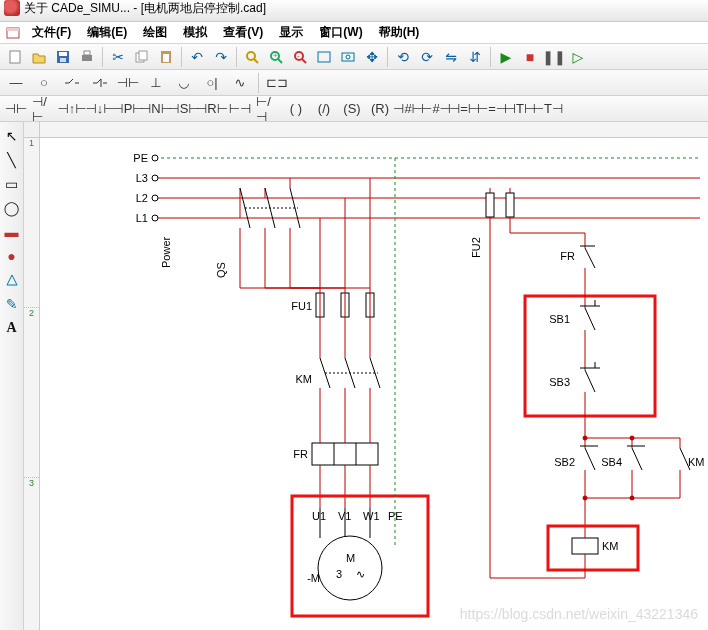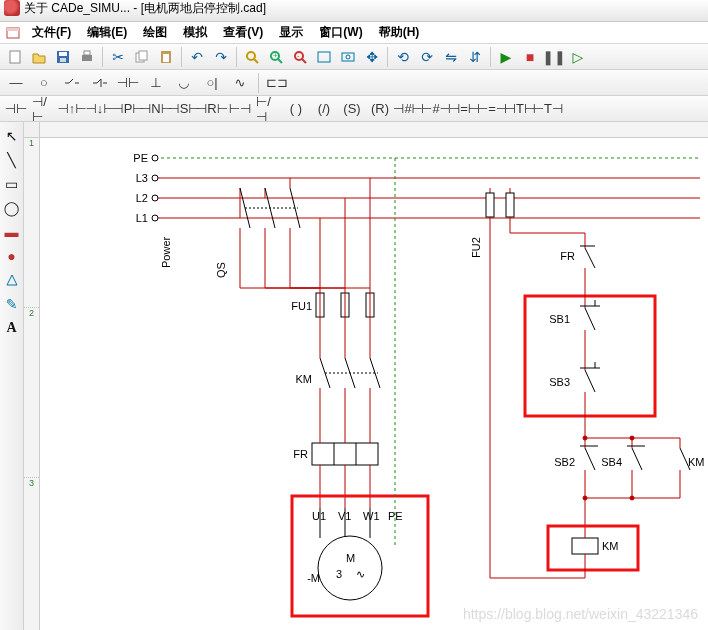--- a/index.html
+++ b/index.html
@@ -558,16 +558,16 @@
           <line x1="450" y1="440" x2="450" y2="95"></line>
         </g>
 
         <g stroke="#b00">
           <line x1="200" y1="150" x2="280" y2="150"></line>
           <line x1="225" y1="150" x2="305" y2="150"></line>
           <line x1="250" y1="150" x2="330" y2="150"></line>
         </g>
       </svg>
 
-      <div class="watermark">https://blog.blog.net/weixin_43221346</div>
+      <div class="watermark">https://blog.csdn.net/weixin_43221346</div>
     </div>
   </div>
 </div>
 
 </body></html>

